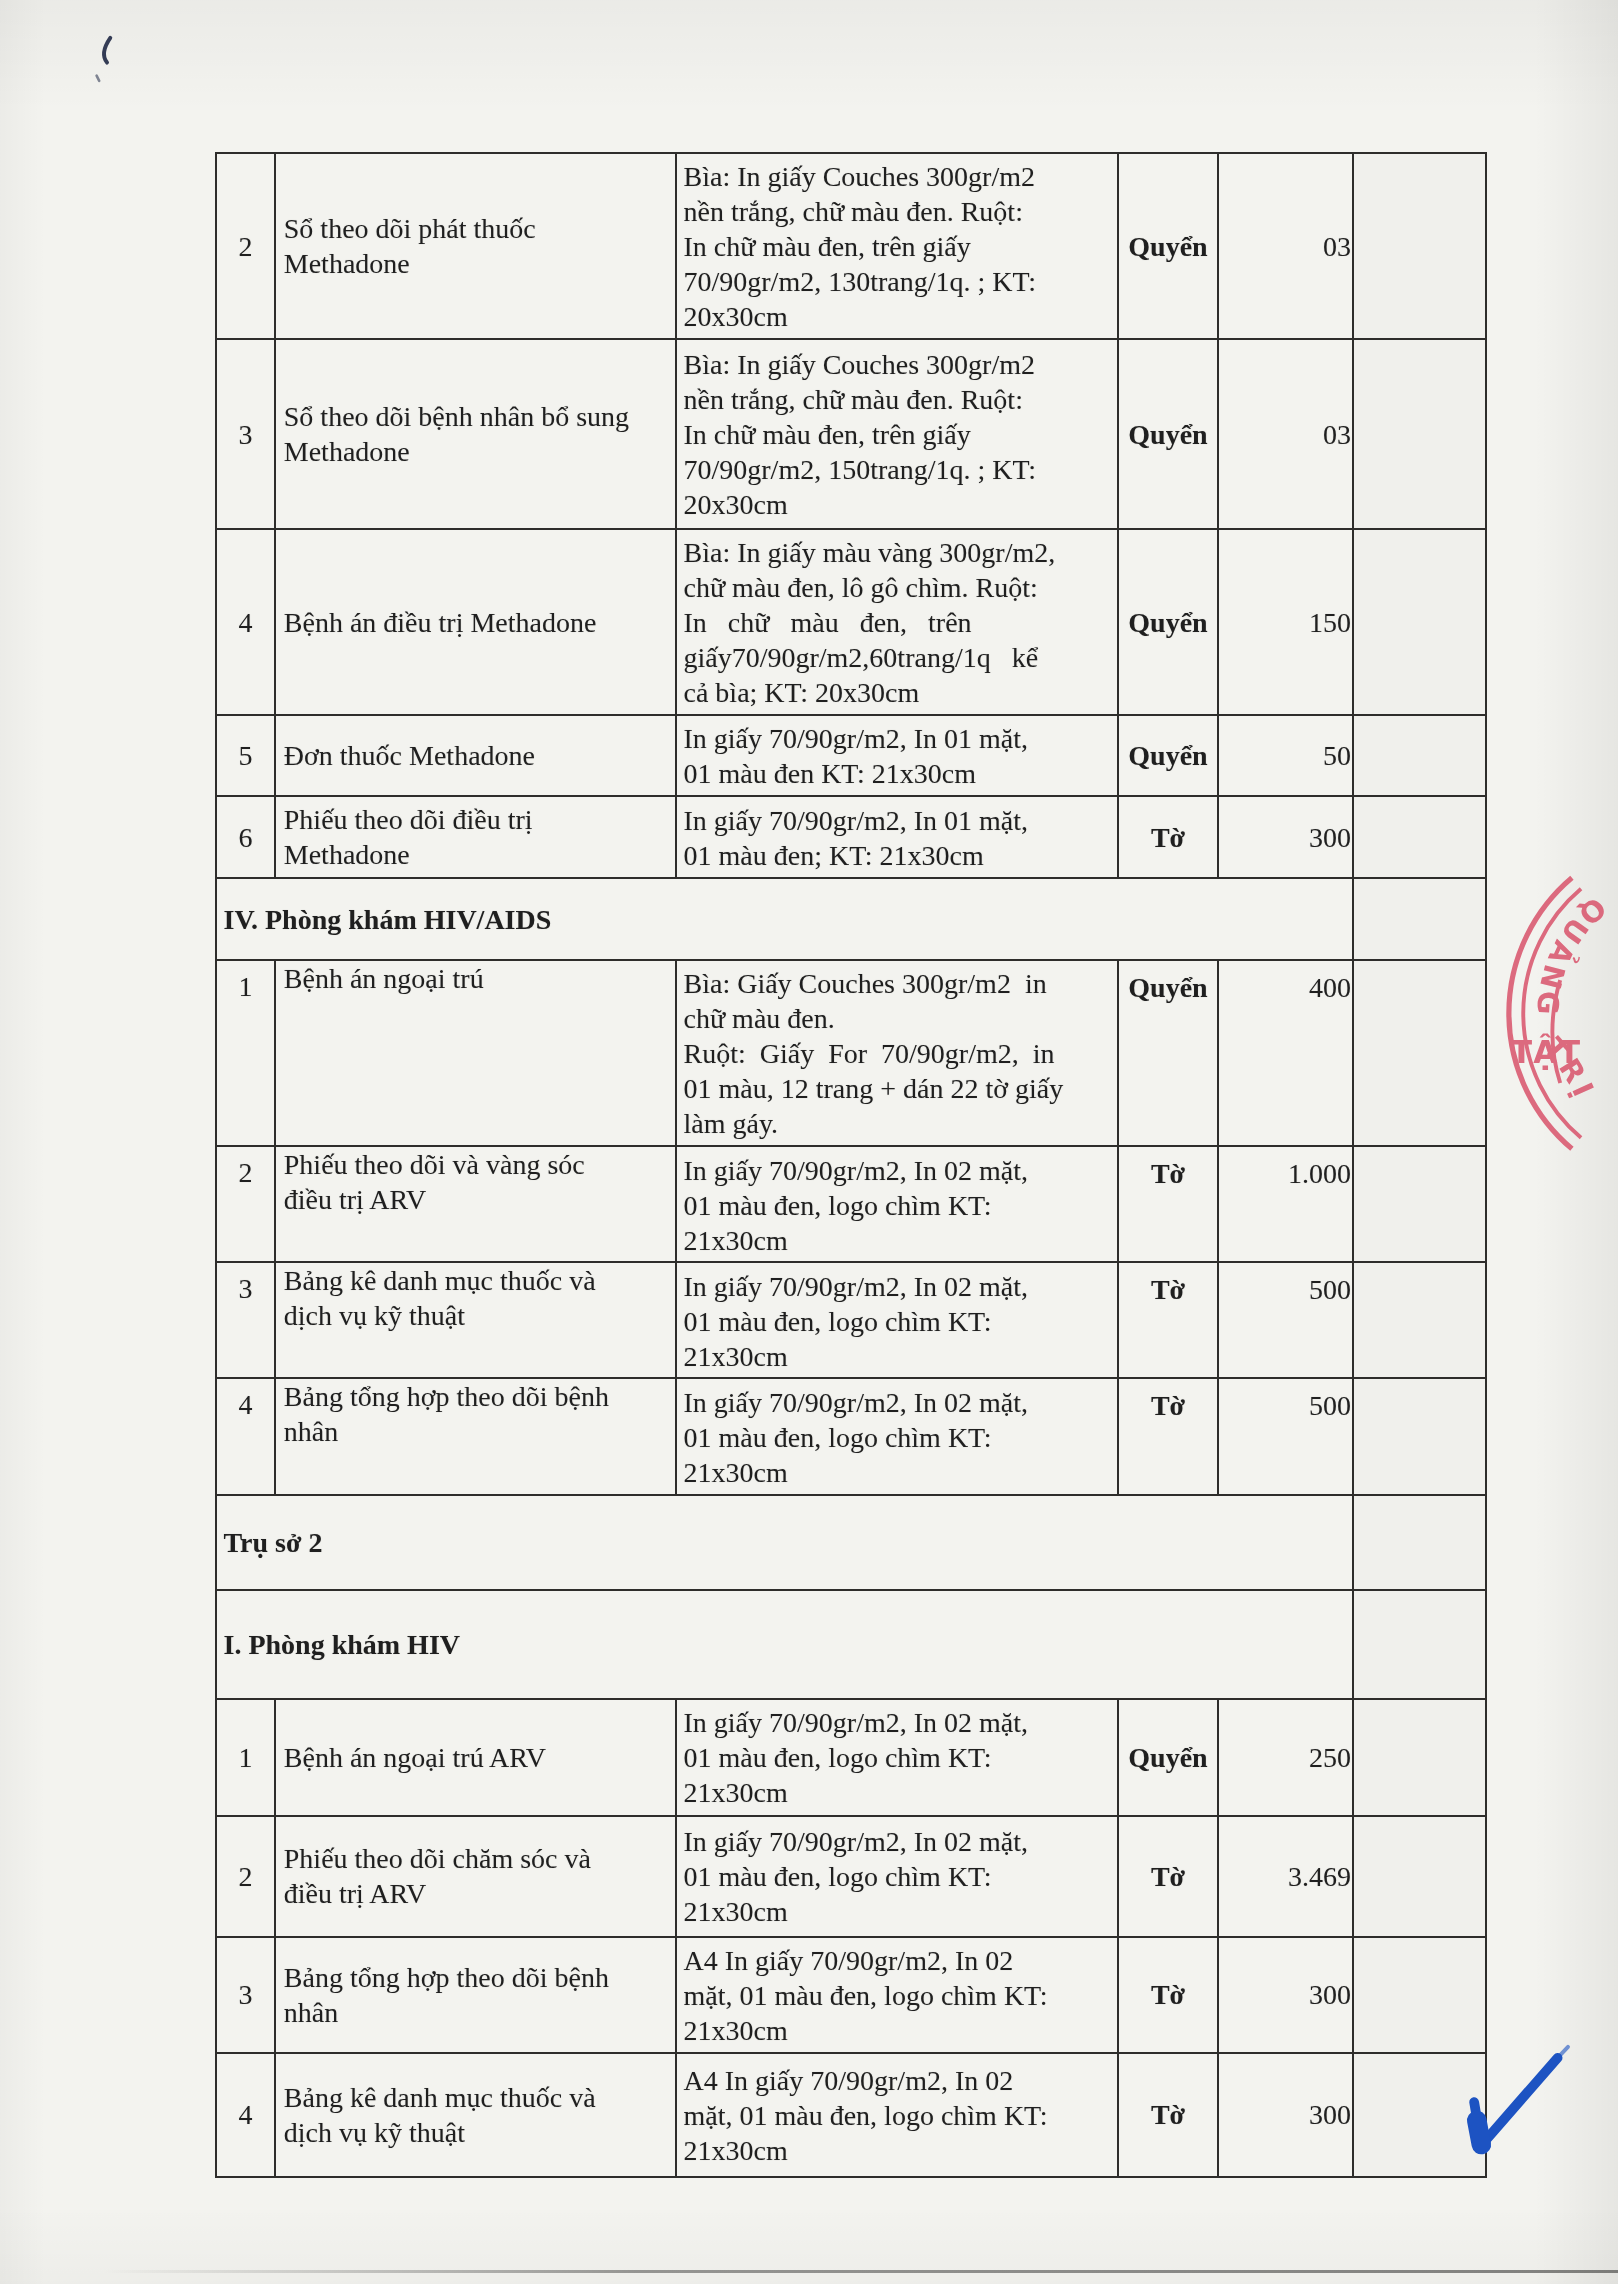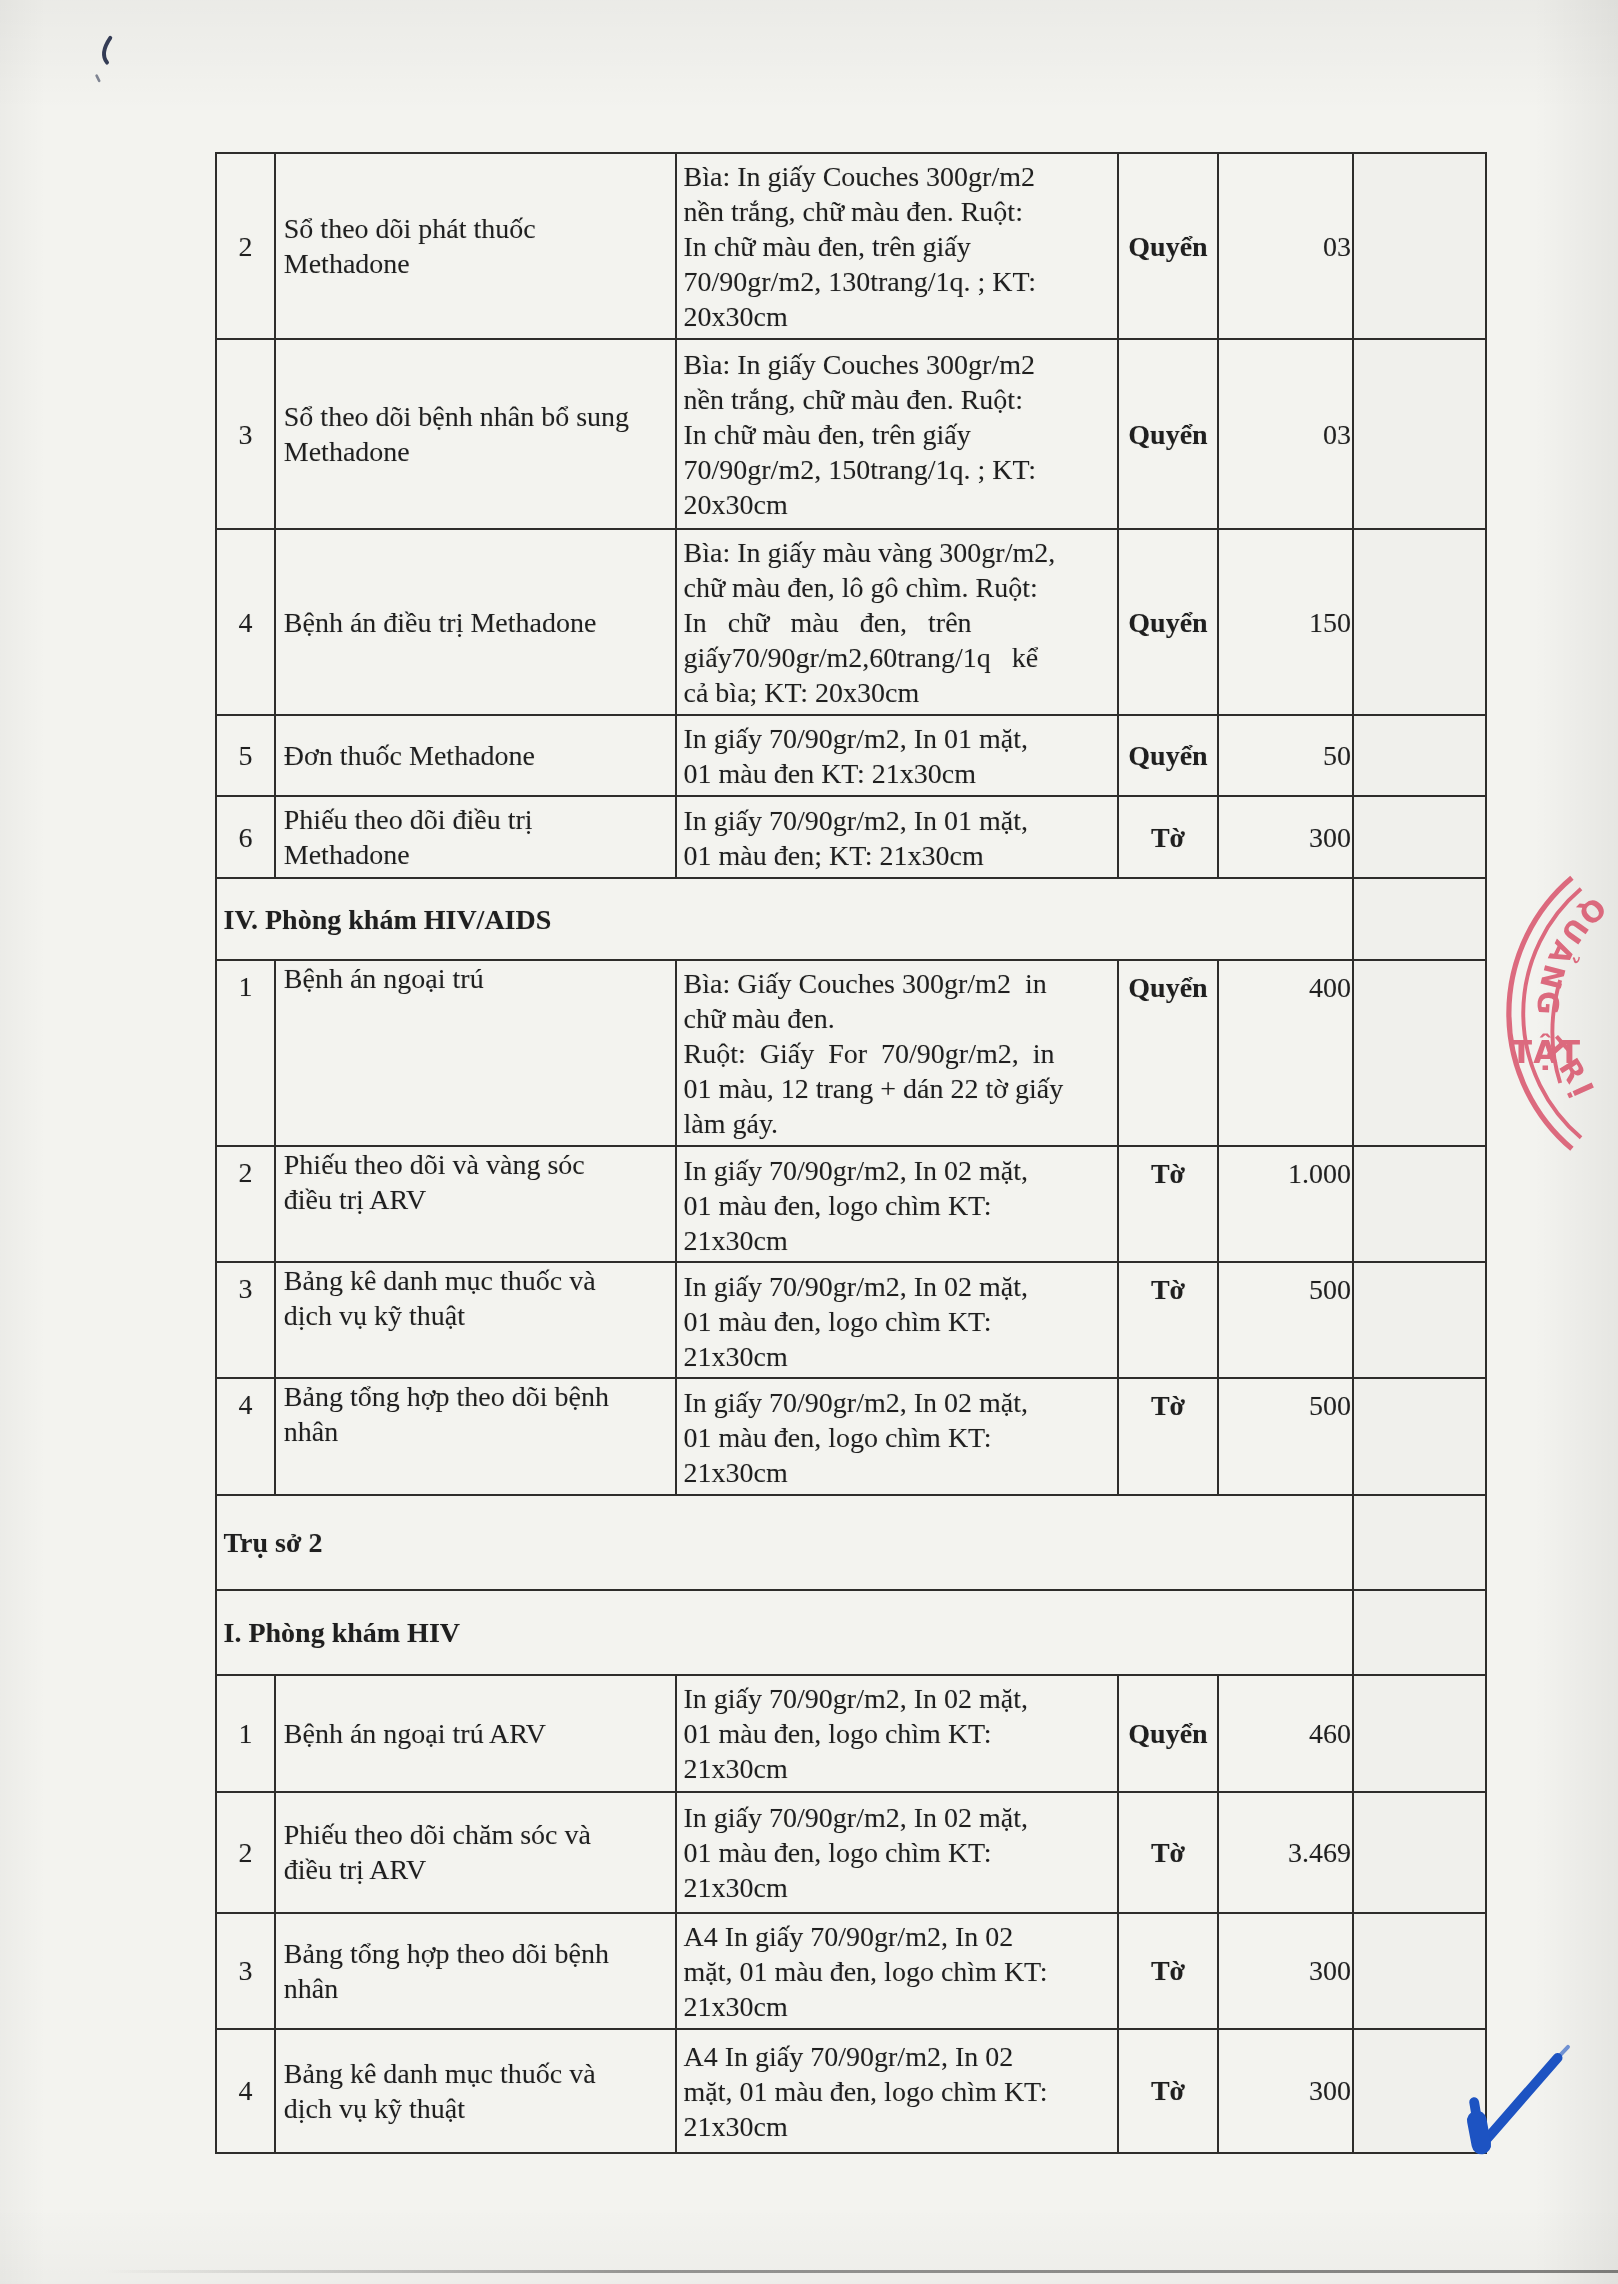--- a/index.html
+++ b/index.html
@@ -165,32 +165,32 @@
 01 màu đen, logo chìm KT:
 21x30cm</td>
           <td class="c-unit">Tờ</td>
           <td class="c-qty">500</td>
           <td class="c-extra"></td>
         </tr>
         <tr class="section-row sec-truso2" style="height: 95px;">
           <td class="c-section" colspan="5">Trụ sở 2</td>
           <td class="c-extra"></td>
         </tr>
-        <tr class="section-row sec-i" style="height: 85px;">
+        <tr class="section-row sec-i" style="height: 109px;">
           <td class="c-section" colspan="5">I. Phòng khám HIV</td>
           <td class="c-extra"></td>
         </tr>
         <tr class="data-row sec-i" style="height: 117px;">
           <td class="c-no">1</td>
           <td class="c-name">Bệnh án ngoại trú ARV</td>
           <td class="c-spec">In giấy 70/90gr/m2, In 02 mặt,
 01 màu đen, logo chìm KT:
 21x30cm</td>
           <td class="c-unit">Quyển</td>
-          <td class="c-qty">460</td>
+          <td class="c-qty">250</td>
           <td class="c-extra"></td>
         </tr>
         <tr class="data-row sec-i" style="height: 121px;">
           <td class="c-no">2</td>
           <td class="c-name">Phiếu theo dõi chăm sóc và
 điều trị ARV</td>
           <td class="c-spec">In giấy 70/90gr/m2, In 02 mặt,
 01 màu đen, logo chìm KT:
 21x30cm</td>
           <td class="c-unit">Tờ</td>

